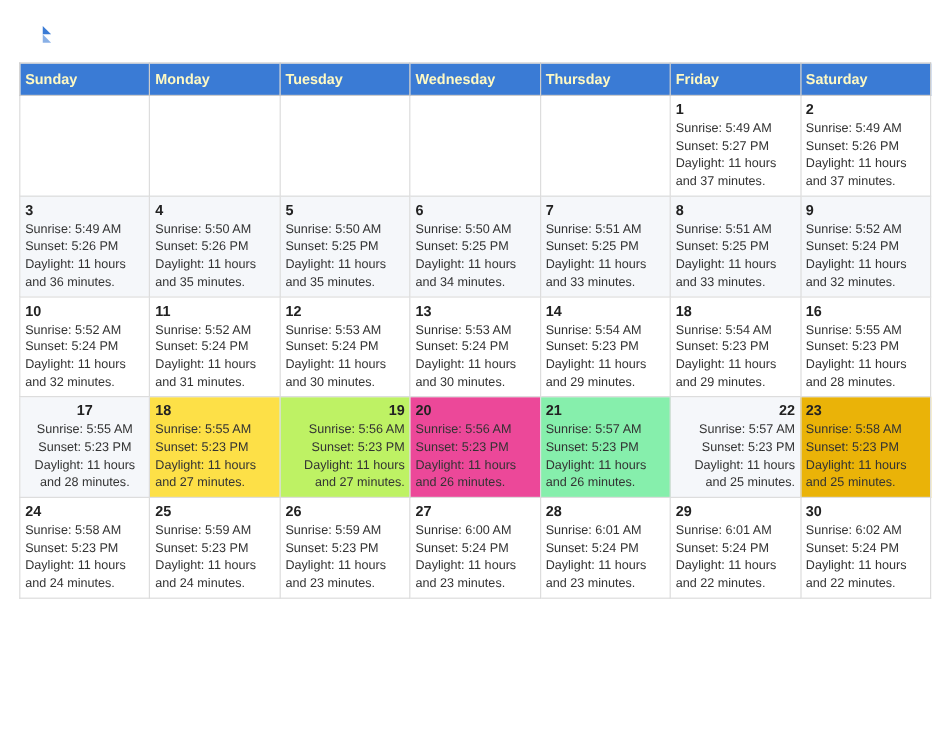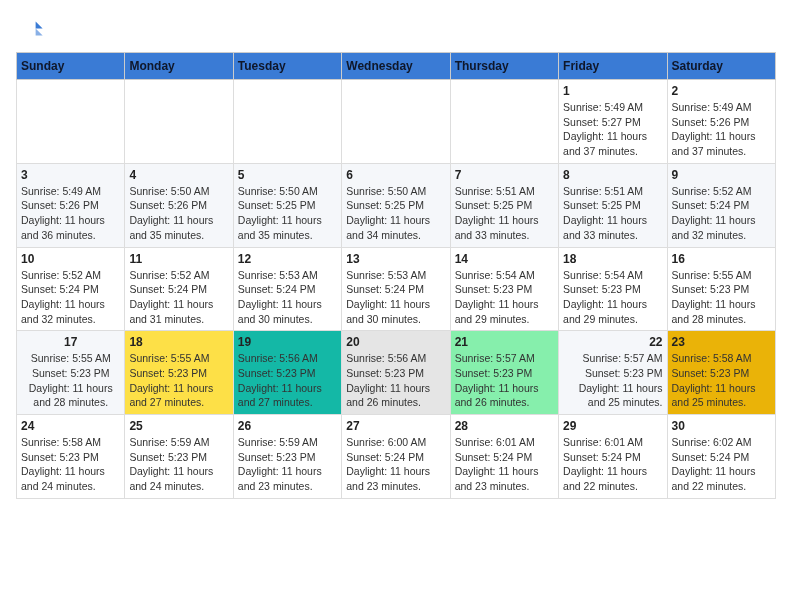--- a/index.html
+++ b/index.html
@@ -44,21 +44,21 @@
       font-size: 15px;
       color: #444;
     }
     .calendar {
       width: 100%;
       border-collapse: collapse;
       font-size: 11px;
     }
     .calendar th {
       background: #3a7bd5;
-      color: #0f172a;
+      color: #fef9c3;
       padding: 6px 4px;
       text-align: left;
       font-size: 12px;
       font-weight: bold;
       border: 1px solid #ccc;
     }
     .calendar td {
       border: 1px solid #ddd;
       vertical-align: top;
       padding: 4px;
@@ -249,28 +249,28 @@
 Daylight: 11 hours
 and 28 minutes.</div>
         </td>
         <td style="background: #fde047;">
           <span class="day-num">18</span>
           <div class="day-info" style="white-space: pre-line;">Sunrise: 5:55 AM
 Sunset: 5:23 PM
 Daylight: 11 hours
 and 27 minutes.</div>
         </td>
-        <td style="background: #14b8a6;">
+        <td style="background: #bef264; text-align: right;">
           <span class="day-num">19</span>
           <div class="day-info" style="white-space: pre-line;">Sunrise: 5:56 AM
 Sunset: 5:23 PM
 Daylight: 11 hours
 and 27 minutes.</div>
         </td>
-        <td style="background: #e5e5e5;">
+        <td style="background: #ec4899;">
           <span class="day-num">20</span>
           <div class="day-info" style="white-space: pre-line;">Sunrise: 5:56 AM
 Sunset: 5:23 PM
 Daylight: 11 hours
 and 26 minutes.</div>
         </td>
         <td style="background: #86efac;">
           <span class="day-num">21</span>
           <div class="day-info" style="white-space: pre-line;">Sunrise: 5:57 AM
 Sunset: 5:23 PM

